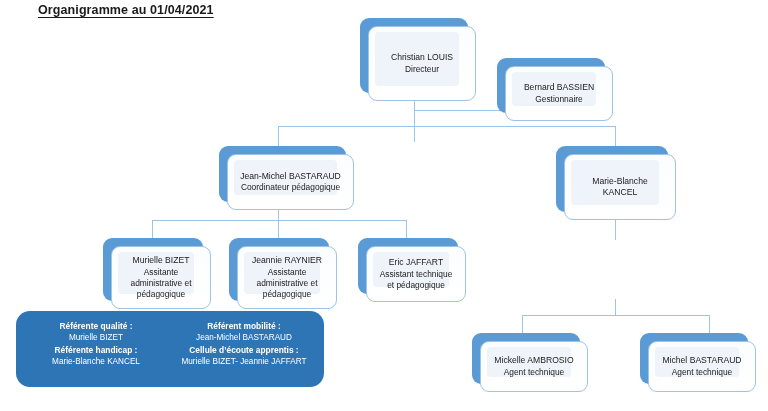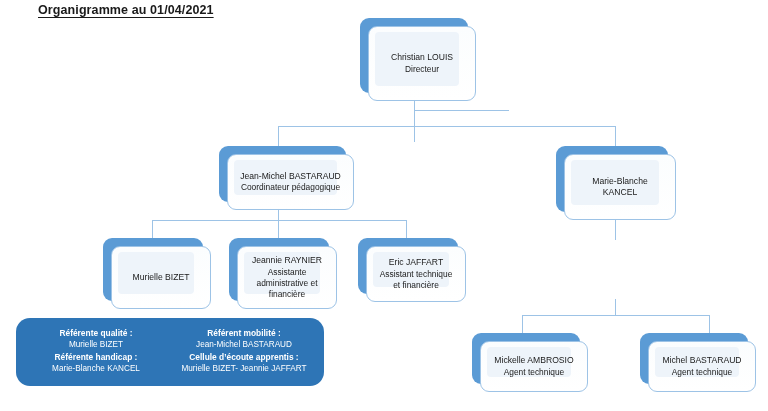--- a/index.html
+++ b/index.html
@@ -96,23 +96,23 @@
     position: absolute;
     background: #9DC3E6;
   }
   .conn.v { width: 1px; }
   .conn.h { height: 1px; }
 
   
   .legend-panel {
     position: absolute;
     left: 16px;
-    top: 318px;
+    top: 311px;
     width: 308px;
-    height: 68px;
+    height: 76px;
     background: #2E75B6;
     border-radius: 14px;
     box-sizing: border-box;
     padding: 9px 6px 25px 6px;
     display: grid;
     grid-template-columns: 1fr 1fr;
     grid-template-rows: 1fr 1fr;
     align-items: center;
     justify-items: center;
   }
@@ -164,20 +164,28 @@
 
   <div class="node" style="left:360px; top:18px; width:108px; height:75px;">
     <div class="shadow"></div>
     <div class="card">
       <div class="inner"></div>
       <div class="txt name">Christian LOUIS</div>
       <div class="txt role">Directeur</div>
     </div>
   </div>
 
+  <div class="node" style="left:497px; top:58px; width:108px; height:55px;">
+    <div class="shadow"></div>
+    <div class="card">
+      <div class="inner"></div>
+      <div class="txt name">Bernard BASSIEN</div>
+      <div class="txt role">Gestionnaire</div>
+    </div>
+  </div>
 
   <div class="node" style="left:219px; top:146px; width:127px; height:56px;">
     <div class="shadow"></div>
     <div class="card">
       <div class="inner"></div>
       <div class="txt name">Jean-Michel BASTARAUD</div>
       <div class="txt role">Coordinateur pédagogique</div>
     </div>
   </div>
 
@@ -187,38 +195,39 @@
       <div class="inner"></div>
       <div class="txt name">Marie-Blanche KANCEL</div>
     </div>
   </div>
 
   <div class="node" style="left:103px; top:238px; width:100px; height:63px;">
     <div class="shadow"></div>
     <div class="card">
       <div class="inner"></div>
       <div class="txt name">Murielle BIZET</div>
+      <div class="txt role">Assitante administrative et pédagogique</div>
     </div>
   </div>
 
   <div class="node" style="left:229px; top:238px; width:100px; height:63px;">
     <div class="shadow"></div>
     <div class="card">
       <div class="inner"></div>
       <div class="txt name">Jeannie RAYNIER</div>
-      <div class="txt role">Assistante administrative et financière</div>
+      <div class="txt role">Assistante administrative et pédagogique</div>
     </div>
   </div>
 
   <div class="node" style="left:358px; top:238px; width:100px; height:56px;">
     <div class="shadow"></div>
     <div class="card">
       <div class="inner"></div>
       <div class="txt name">Eric JAFFART</div>
-      <div class="txt role">Assistant technique et financière</div>
+      <div class="txt role">Assistant technique et pédagogique</div>
     </div>
   </div>
 
 
   <div class="node" style="left:472px; top:333px; width:108px; height:51px;">
     <div class="shadow"></div>
     <div class="card">
       <div class="inner"></div>
       <div class="txt name">Mickelle AMBROSIO</div>
       <div class="txt role">Agent technique</div>

